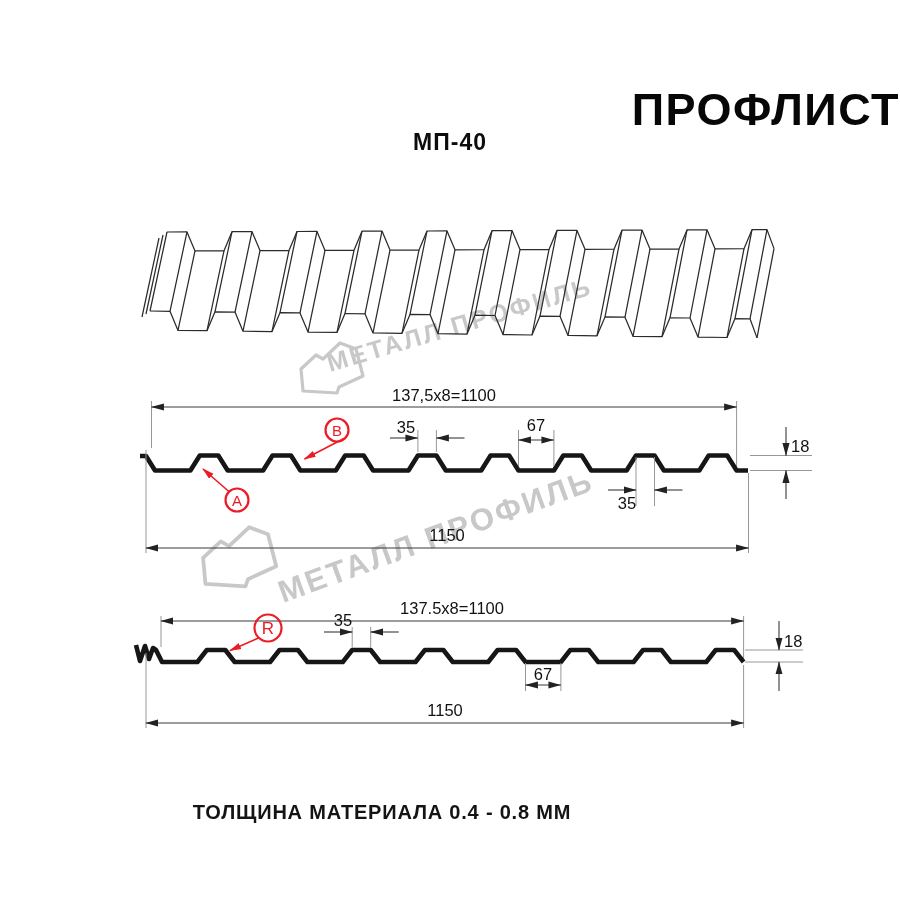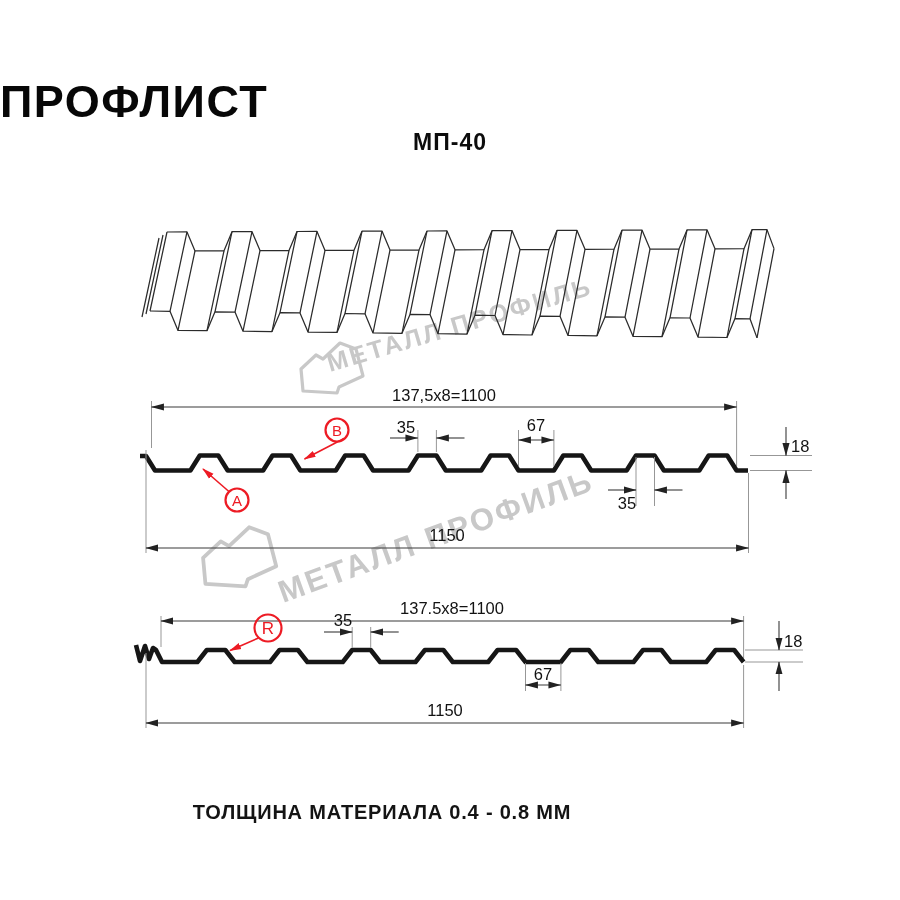--- a/index.html
+++ b/index.html
@@ -1,19 +1,19 @@
 <!DOCTYPE html>
 <html style="--red: #ed1b24; --ink: #161616; --wm: #c8c8c8;"><head>
 <meta charset="utf-8">
 <style>
   :root{ --ink:#161616; --red:#ed1b24; --wm:#c8c8c8; }
   html,body{ margin:0; padding:0; background:#fff; }
   .page{ position:relative; width:900px; height:900px; background:#fff; overflow:hidden;
          font-family:"Liberation Sans",sans-serif; }
-  .title{ position:absolute; top:76px; left:0; width:900px; text-align:left;
+  .title{ position:absolute; top:84px; left:0; width:900px; text-align:right;
           font-size:45px; font-weight:800; letter-spacing:1.5px; color:#070707; }
   .subtitle{ position:absolute; top:129px; left:0; width:900px; text-align:center;
           font-size:23px; font-weight:600; letter-spacing:1px; color:#0c0c0c; }
   .footer{ position:absolute; top:801px; left:0; width:764px; text-align:center;
           font-size:20px; font-weight:700; letter-spacing:.8px; color:#141414; }
   svg{ position:absolute; left:0; top:0; }
   .pf{ fill:none; stroke:var(--ink); stroke-width:4.6; stroke-linejoin:round; }
   .thin{ fill:none; stroke:#2b2b2b; stroke-width:1.25; stroke-linejoin:round; }
   .dim{ fill:none; stroke:#3a3a3a; stroke-width:1.1; }
   .ext{ fill:none; stroke:#979797; stroke-width:1; }

